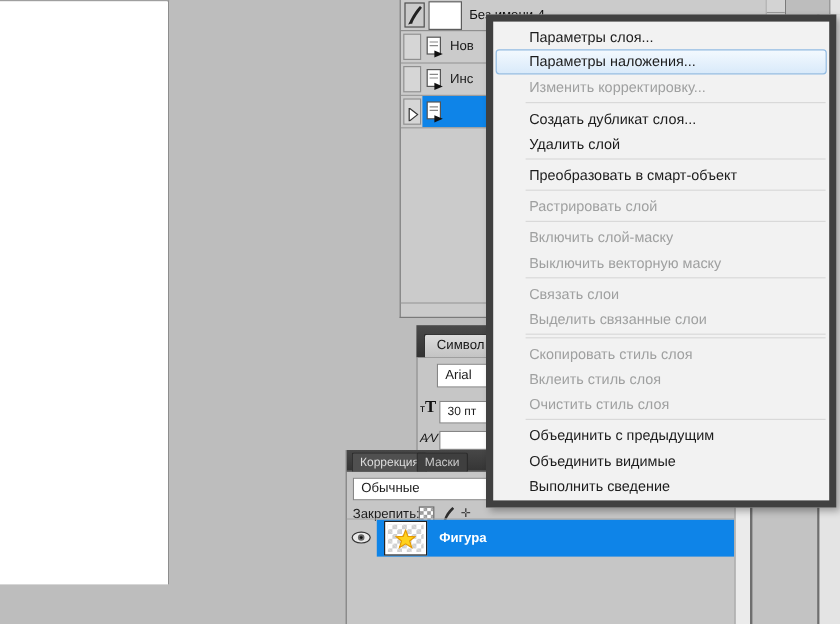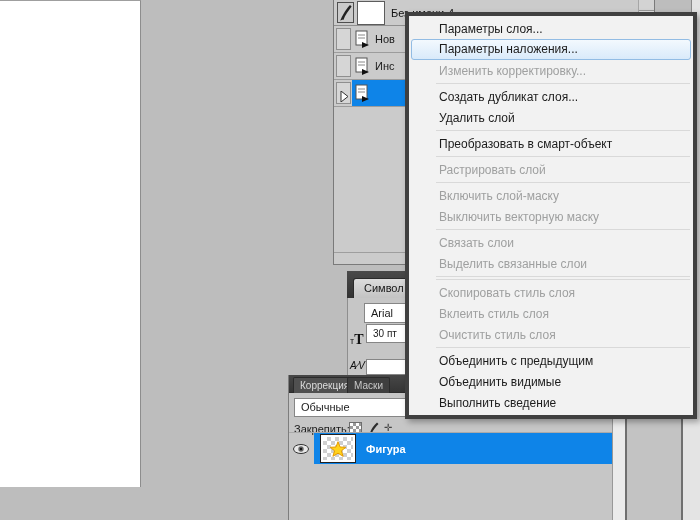--- a/index.html
+++ b/index.html
@@ -42,21 +42,21 @@
   #charpanel .dkbar { height:27px; background:linear-gradient(#4a4a4a,#323232); position:relative; }
   #charpanel .tab { position:absolute; left:6px; top:7px; height:20px; padding:0 10px; line-height:19px;
                     background:linear-gradient(#dcdcdc,#c3c3c3); border:1px solid #2a2a2a; border-bottom:none;
                     border-radius:3px 3px 0 0; font-size:11px; color:#161616; }
   #charpanel .pbody { position:relative; height:77px; background:#c6c6c6; border-left:1px solid #8e8e8e; }
   .combo { background:#fff; border:1px solid #868686; font-size:11px; color:#1b1b1b; line-height:17px;
            padding-left:6px; white-space:nowrap; overflow:hidden; }
   #font-combo { position:absolute; left:16px; top:5px; width:95px; height:20px; line-height:18px; }
   .gly-size { position:absolute; left:2px; top:34px; font-size:9px; color:#111; }
   .gly-size b { font-size:14px; font-family:"Liberation Serif", serif; }
-  #size-field { position:absolute; left:18px; top:26px; width:42px; height:19px; font-size:10px; line-height:17px; }
+  #size-field { position:absolute; left:18px; top:36px; width:42px; height:19px; font-size:10px; line-height:17px; }
   .gly-kern { position:absolute; left:2px; top:62px; font-size:10px; font-style:italic; color:#111; }
   #kern-field { position:absolute; left:18px; top:61px; width:42px; height:16px; }
 
   
   #layers { position:absolute; left:288px; top:375px; width:337px; height:145px; background:#c6c6c6;
             border-left:1px solid #7d7d7d; z-index:2; }
   #layers .tabbar { position:relative; height:18px; background:linear-gradient(#474747,#353535);
                     border-bottom:1px solid #2c2c2c; }
   #layers .ltab { position:absolute; top:2px; height:16px; line-height:15px; padding:0 6px; font-size:10px;
                   border:1px solid #2b2b2b; border-bottom:none; border-radius:2px 2px 0 0; }
@@ -85,21 +85,21 @@
   .lthumb-bg { position:absolute; left:31px; top:2px; width:36px; height:30px; border:1px solid #1c1c1c; background:#fff; }
   .lname { position:absolute; left:77px; top:0; bottom:0; display:flex; align-items:center; font-size:11px; }
   #lrow-shape .lname { color:#fff; font-weight:bold; }
   #lrow-bg .lname { color:#1b1b1b; font-weight:bold; font-style:italic; }
   .lockpos { position:absolute; right:20px; top:50%; margin-top:-7px; }
   #layers .rstrip { position:absolute; right:0; top:18px; width:13px; bottom:0; background:#ebebeb;
                     border-left:1px solid #989898; }
 
   
   #menu { position:absolute; left:405px; top:12px; width:292px; background:#f2f2f2;
-          border:4px solid #404040; box-shadow:3px 3px 6px rgba(0,0,0,.32); padding:2px 0; z-index:10; }
+          border:6px solid #404040; box-shadow:3px 3px 6px rgba(0,0,0,.32); padding:2px 0; z-index:10; }
   .mi { height:21px; line-height:21px; padding-left:27px; margin:0 2px; font-size:12px; color:#1c1c1c;
         white-space:nowrap; border:1px solid transparent; border-radius:3px; }
   .mi.dis { color:#9fa0a0; }
   .mi.hl { background:linear-gradient(#f3f9fe,#d9eafa); border-color:#92bce4; line-height:19px; }
   .msep { border-top:1px solid #d9d9d9; margin:2px 3px 2px 27px; height:0; }
 </style>
 </head>
 <body>
 
 <div id="stage">

